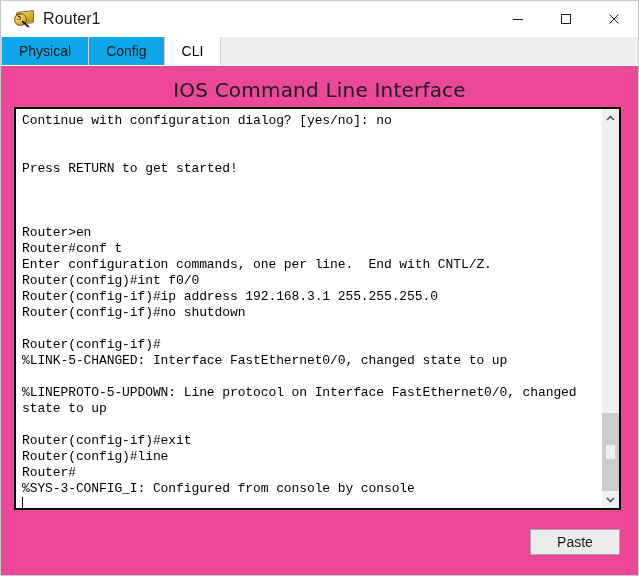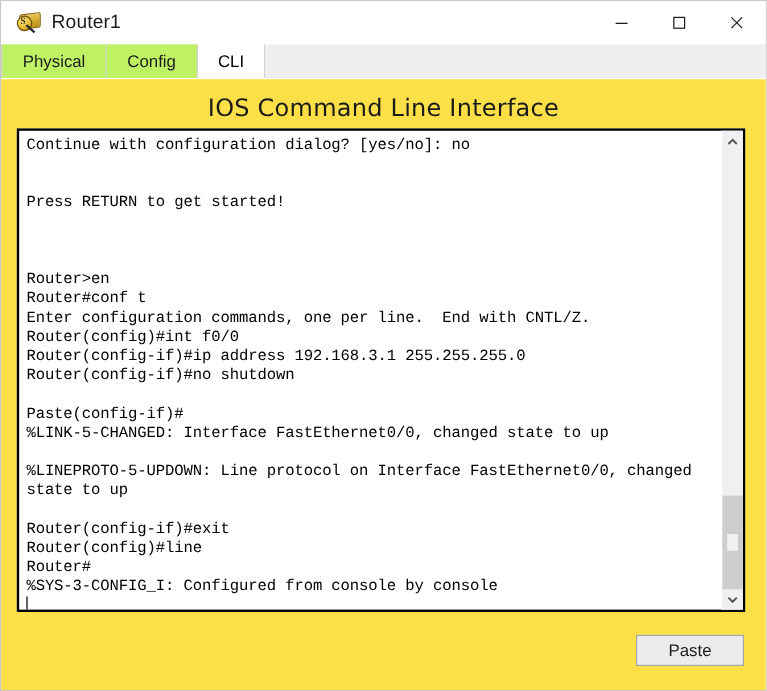--- a/index.html
+++ b/index.html
@@ -130,39 +130,39 @@
     position: absolute;
     left: 0; right: 0; bottom: 0;
     height: 0;
   }
   .tab {
     height: 28px;
     line-height: 28px;
     padding: 0 17px;
     font-size: 14px;
     color: #1b1b1b;
-    background: #bef264;
+    background: #0ea5e9;
     border-right: 1px solid #d2d2d2;
     box-sizing: border-box;
     white-space: nowrap;
   }
   .tab:first-child {
     border-left: 1px solid #d2d2d2;
   }
   .tab.active {
     background: #ffffff;
     border-right: 1px solid #d2d2d2;
     color: #000000;
     text-align: center;
   }
 
   
   .content {
     flex: 1 1 auto;
-    background: #fde047;
+    background: #ec4899;
     position: relative;
   }
 
   .page-title {
     text-align: center;
     font-size: 20px;
     color: #1b1b1b;
     padding-top: 12px;
     letter-spacing: 0.2px;
     font-family: "DejaVu Sans", sans-serif;
@@ -318,21 +318,21 @@
           <div class="term-line">&nbsp;</div>
           <div class="term-line">&nbsp;</div>
           <div class="term-line">&nbsp;</div>
           <div class="term-line">Router&gt;en</div>
           <div class="term-line">Router#conf t</div>
           <div class="term-line">Enter configuration commands, one per line.  End with CNTL/Z.</div>
           <div class="term-line">Router(config)#int f0/0</div>
           <div class="term-line">Router(config-if)#ip address 192.168.3.1 255.255.255.0</div>
           <div class="term-line">Router(config-if)#no shutdown</div>
           <div class="term-line">&nbsp;</div>
-          <div class="term-line">Paste(config-if)#</div>
+          <div class="term-line">Router(config-if)#</div>
           <div class="term-line">%LINK-5-CHANGED: Interface FastEthernet0/0, changed state to up</div>
           <div class="term-line">&nbsp;</div>
           <div class="term-line">%LINEPROTO-5-UPDOWN: Line protocol on Interface FastEthernet0/0, changed</div>
           <div class="term-line">state to up</div>
           <div class="term-line">&nbsp;</div>
           <div class="term-line">Router(config-if)#exit</div>
           <div class="term-line">Router(config)#line</div>
           <div class="term-line">Router#</div>
           <div class="term-line">%SYS-3-CONFIG_I: Configured from console by console</div>
           <div class="term-line"><span class="cursor"></span></div>

